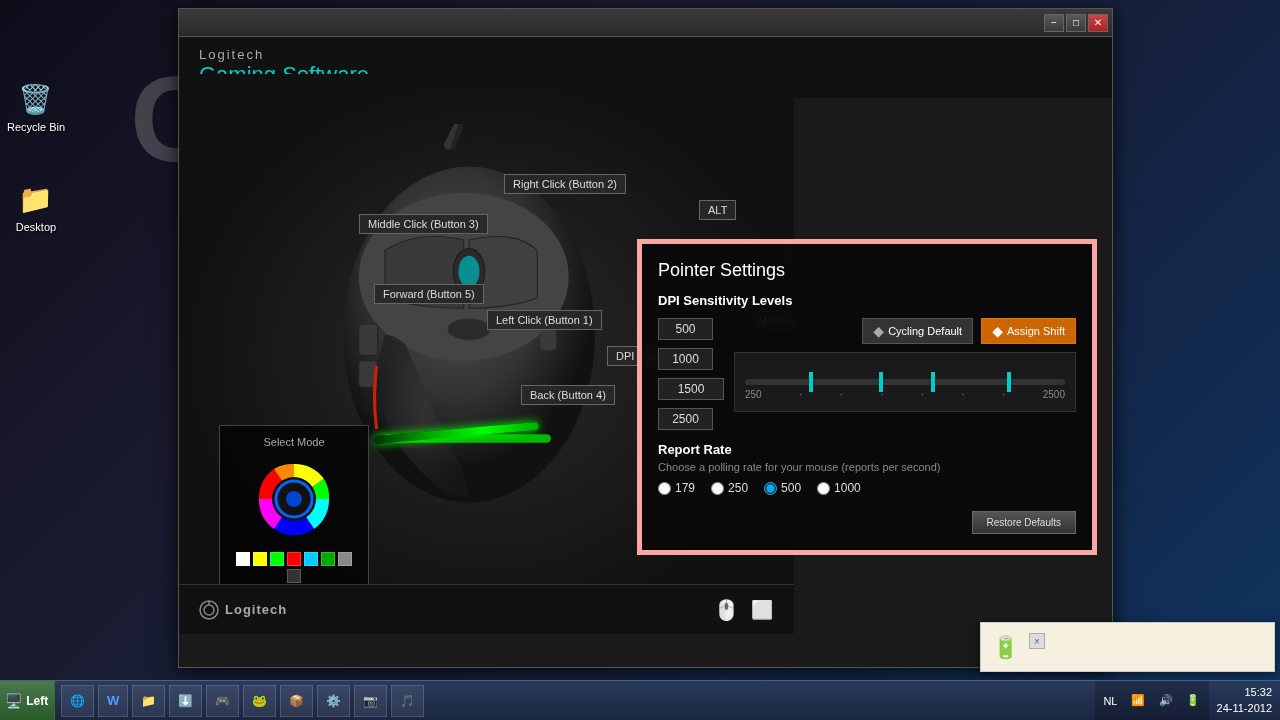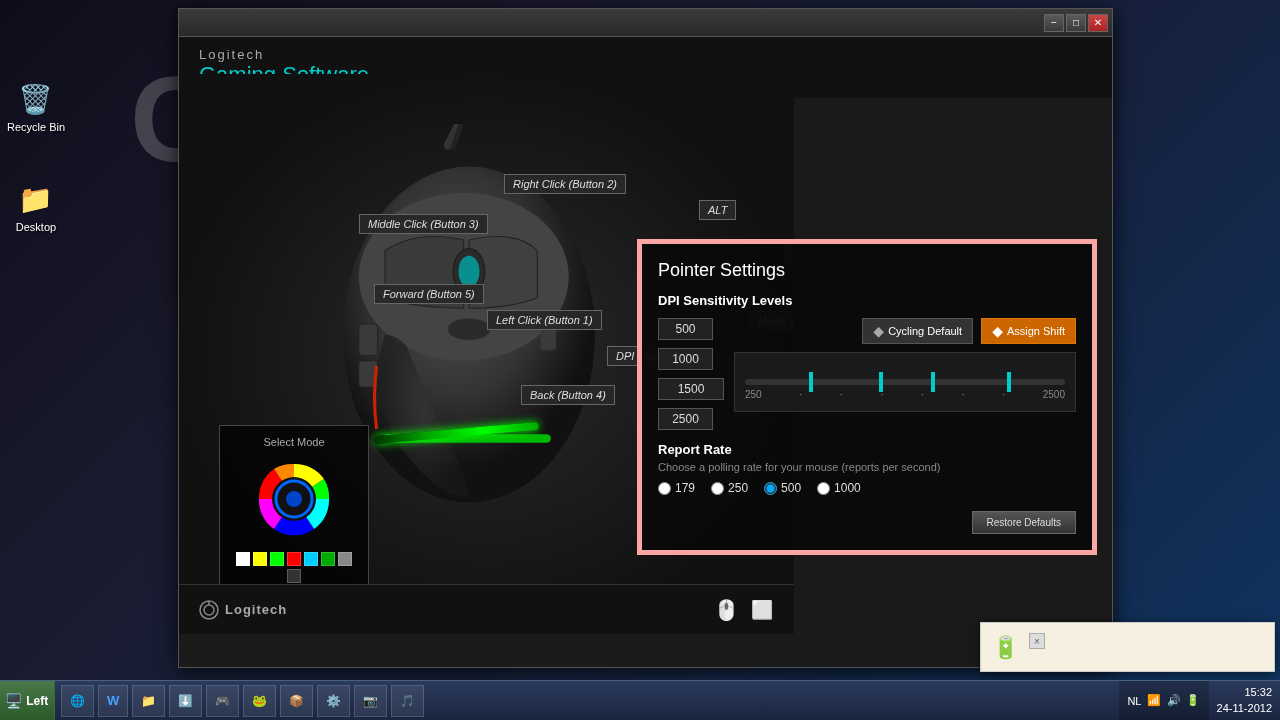--- a/index.html
+++ b/index.html
@@ -72,21 +72,21 @@
     .taskbar-start-text {
       color: white;
       font-size: 12px;
       font-weight: bold;
     }
     .taskbar-tray {
       display: flex;
       align-items: center;
       height: 100%;
       padding: 0 8px;
-      gap: 6px;
+      gap: 14px;
       background: rgba(0,0,0,0.2);
       text-align: center;
     }
     .tray-item {
       color: white;
       font-size: 11px;
       cursor: pointer;
     }
     .taskbar-clock {
       color: white;
@@ -170,21 +170,20 @@
     
     .btn-label {
       position: absolute;
       background: rgba(40,40,40,0.95);
       border: 1px solid #666;
       color: #ddd;
       font-size: 11px;
       padding: 3px 8px;
       white-space: nowrap;
       cursor: pointer;
-      font-style: italic;
     }
 
     
     .color-mode {
       position: absolute;
       bottom: 40px;
       left: 40px;
       width: 150px;
       background: rgba(0,0,0,0.7);
       border: 1px solid #444;

